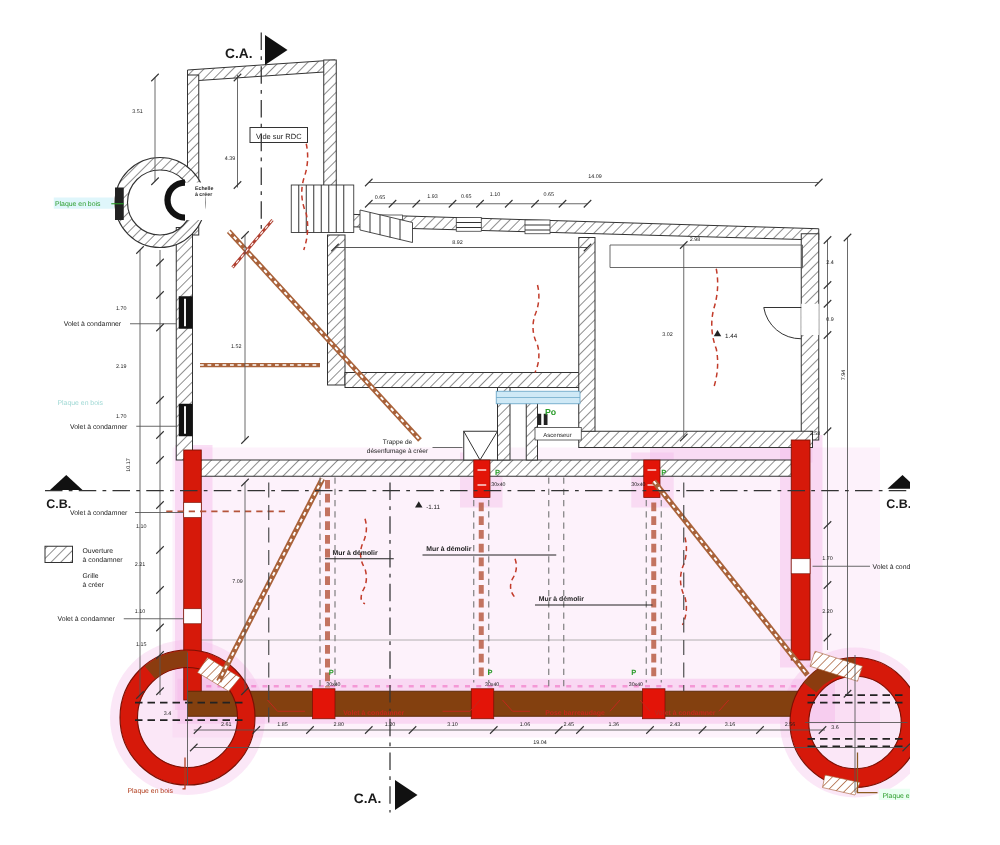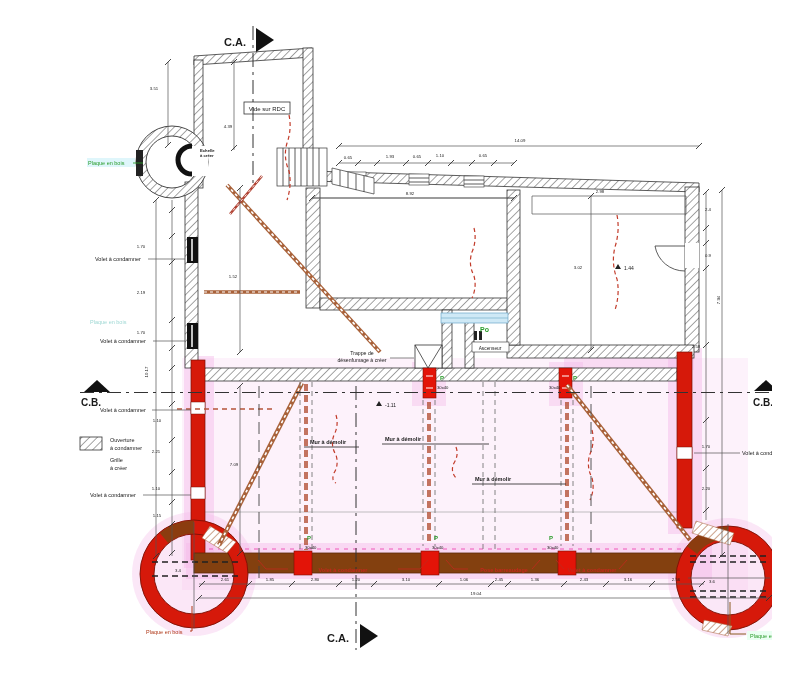--- a/index.html
+++ b/index.html
@@ -1,17 +1,17 @@
 <!DOCTYPE html>
 <html><head>
 <meta charset="utf-8">
 <style>
   html,body{margin:0;padding:0;background:#ffffff;}
   body{font-family:"Liberation Sans", sans-serif;}
-  .plan-wrap{width:728px;height:676px;position:relative;background:#ffffff;overflow:hidden;margin-left:44px;}
+  .plan-wrap{width:728px;height:676px;position:relative;background:#ffffff;overflow:hidden;}
   svg text{font-family:"Liberation Sans", sans-serif;}
   .thin{stroke:#555;stroke-width:0.7;fill:none;}
   .wallline{stroke:#333;stroke-width:0.8;fill:none;}
 </style>
 </head>
 <body>
 
 <div class="plan-wrap">
 <svg viewBox="0 0 800 676" width="800" height="676">
   <defs>

